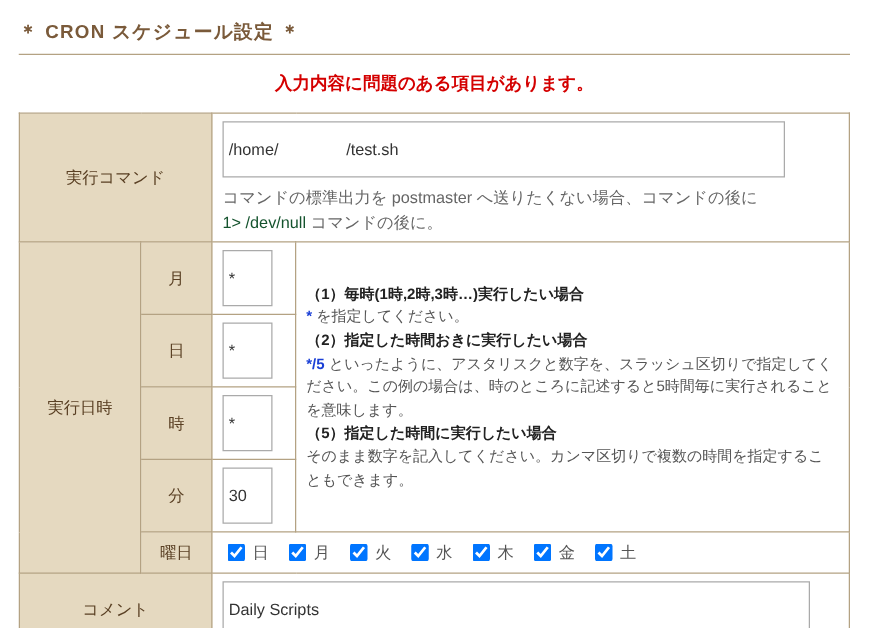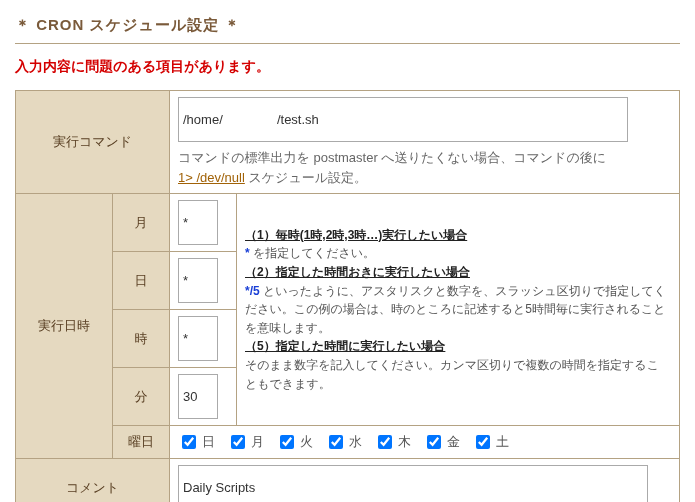--- a/index.html
+++ b/index.html
@@ -17,20 +17,21 @@
     font-size: 15px;
     font-weight: bold;
     letter-spacing: 1px;
     margin: 6px 0 8px;
   }
   .hr {
     border-top: 1px solid #b4a283;
     margin: 0 0 14px;
   }
   .error {
+    text-align: center;
     color: #d40000;
     font-weight: bold;
     font-size: 14px;
     margin: 0 0 14px;
   }
   table.form {
     width: 100%;
     border-collapse: collapse;
     background: #fff;
   }
@@ -65,31 +66,30 @@
   }
   input.command { width: 440px; }
   input.time { width: 30px; }
   input.comment { width: 460px; }
   .hint {
     color: #666;
     line-height: 1.5;
     font-size: 13px;
   }
   a.link {
-    color: #a16207;
-    text-decoration: underline;
+    color: #14532d;
     cursor: pointer;
     text-align: center;
   }
   .desc {
     font-size: 12px;
     color: #444;
     line-height: 1.55;
   }
-  .desc b { color: #222; text-decoration: underline; }
+  .desc b { color: #222; }
   .blue { color: #1a3fd6; font-weight: bold; }
   .days label {
     margin-right: 12px;
     font-size: 13px;
     display: inline-flex;
     align-items: center;
     gap: 3px;
   }
   input[type=checkbox] {
     width: 14px;
@@ -120,21 +120,21 @@
 <div class="error">入力内容に問題のある項目があります。</div>
 
 <table class="form">
   <tbody>
       <tr>
     <th class="lbl" colspan="2">実行コマンド</th>
     <td class="field" colspan="2">
       <input type="text" class="command" value="/home/               /test.sh" style="">
       <div class="hint" style="margin-top:6px;">
         <span>コマンドの標準出力を postmaster へ送りたくない場合、コマンドの後に</span><br>
-        <a class="link">1&gt; /dev/null</a><span> スケジュール設定。</span>
+        <a class="link">1&gt; /dev/null</a><span> コマンドの後に。</span>
       </div>
     </td>
   </tr>
 
   <tr>
     <th class="lbl" rowspan="5" style="width:80px;">実行日時</th>
     <th class="lbl sub">月</th>
     <td class="field" style="width:50px;">
       <input type="text" class="time" value="*" style="">
     </td>

